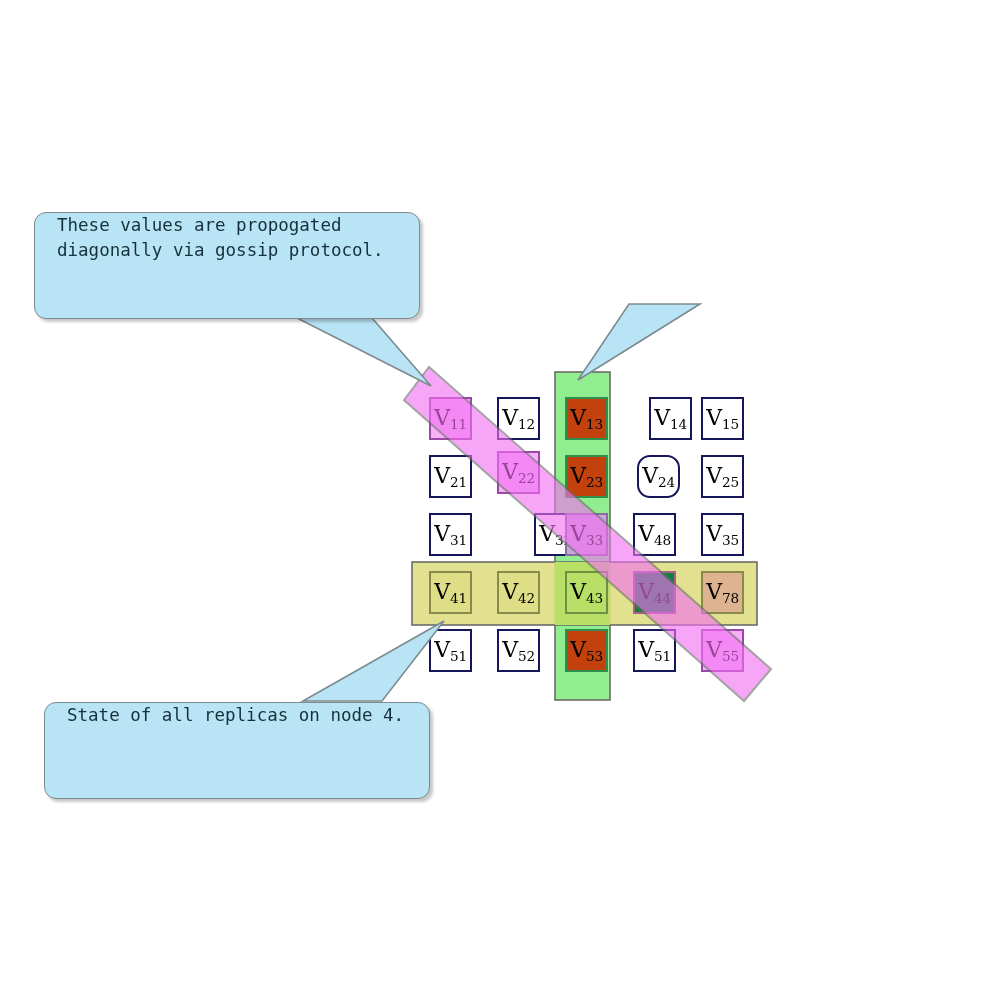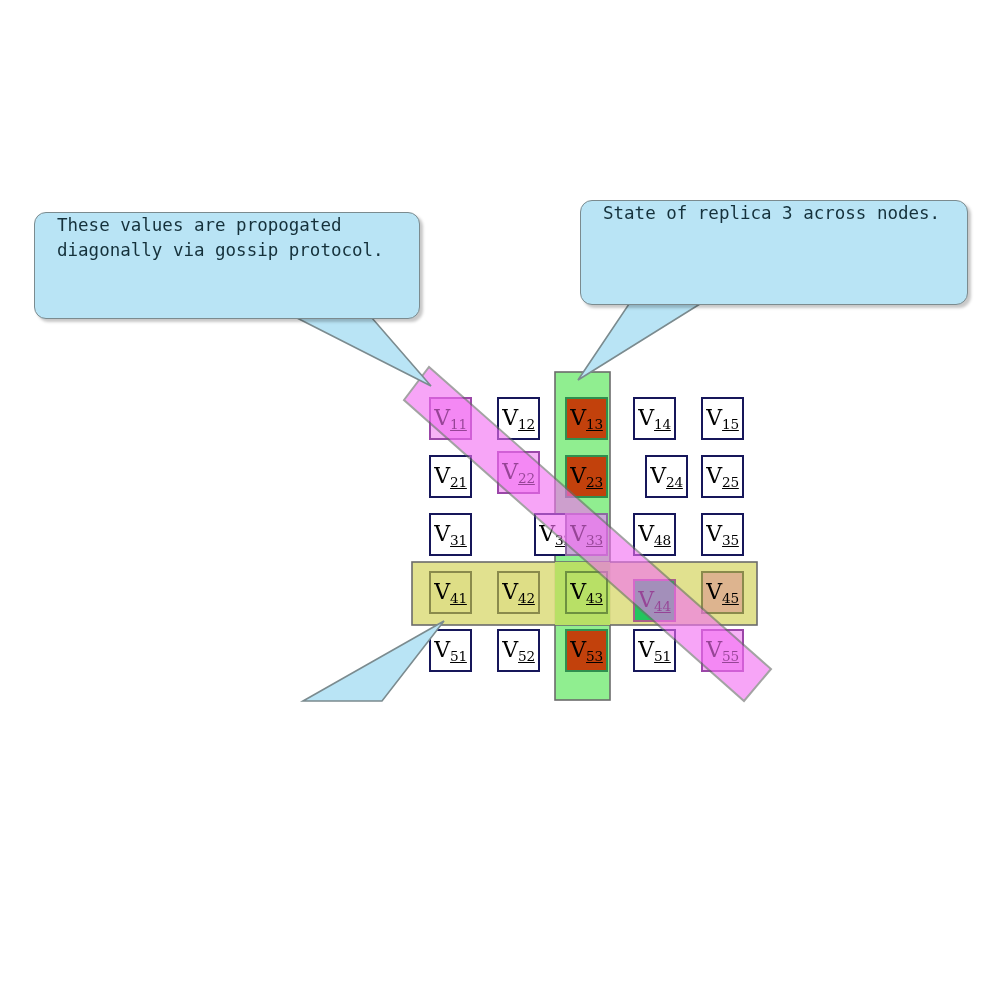--- a/index.html
+++ b/index.html
@@ -52,29 +52,28 @@
   .cell .v {
     display: inline-block;
     transform: translateY(-1px);
   }
   .cell sub {
     font-size: 0.62em;
     vertical-align: baseline;
     position: relative;
     top: 0.3em;
     letter-spacing: -0.02em;
-    text-decoration: underline;
   }
   
   .cell.green  { background: #c2410c; border-color: #2f8f4f; }
   .cell.yellow { background: #dede86; border-color: #8a8a4c; }
   .cell.gylw   { background: #b8e066; border-color: #6d9140; }
   .cell.pink   { background: #f7b2f7; border-color: #9b46a8; }
   .cell.violet { background: #c9a8d8; border-color: #8a6aa0; }
-  .cell.prose  { background: #22c55e; border-color: #a85f8a; margin-top: 8px; }
+  .cell.prose  { background: #15803d; border-color: #a85f8a; }
   .cell.ypink  { background: #ddb48f; border-color: #8a8a4c; }
 
   
   .callout {
     position: absolute;
     z-index: 7;
     box-sizing: border-box;
     background: #b9e4f5;
     border: 1.6px solid #7b8b8f;
     border-radius: 12px;
@@ -109,36 +108,36 @@
   <div id="grid">
       <div class="cell pink" style="left: 0px; top: 0px;">
         <span class="v"><span>V</span><sub>11</sub></span>
       </div>
       <div class="cell" style="left: 68px; top: 0px;">
         <span class="v"><span>V</span><sub>12</sub></span>
       </div>
       <div class="cell green" style="left: 136px; top: 0px;">
         <span class="v"><span>V</span><sub>13</sub></span>
       </div>
-      <div class="cell" style="left: 204px; top: 0px;">
+      <div class="cell" style="left: 220px; top: 0px;">
         <span class="v"><span>V</span><sub>14</sub></span>
       </div>
       <div class="cell" style="left: 272px; top: 0px;">
         <span class="v"><span>V</span><sub>15</sub></span>
       </div>
       <div class="cell" style="left: 0px; top: 58px;">
         <span class="v"><span>V</span><sub>21</sub></span>
       </div>
       <div class="cell pink" style="left: 68px; top: 54px;">
         <span class="v"><span>V</span><sub>22</sub></span>
       </div>
       <div class="cell green" style="left: 136px; top: 58px; text-align: center;">
         <span class="v"><span>V</span><sub>23</sub></span>
       </div>
-      <div class="cell" style="left: 216px; top: 58px;">
+      <div class="cell" style="left: 208px; top: 58px; border-radius: 13px;">
         <span class="v"><span>V</span><sub>24</sub></span>
       </div>
       <div class="cell" style="left: 272px; top: 58px;">
         <span class="v"><span>V</span><sub>25</sub></span>
       </div>
       <div class="cell" style="left: 0px; top: 116px;">
         <span class="v"><span>V</span><sub>31</sub></span>
       </div>
       <div class="cell" style="left: 68px; top: 116px; margin-left: 37px;">
         <span class="v"><span>V</span><sub>32</sub></span>
@@ -158,21 +157,21 @@
       <div class="cell yellow" style="left: 68px; top: 174px;">
         <span class="v"><span>V</span><sub>42</sub></span>
       </div>
       <div class="cell gylw" style="left: 136px; top: 174px;">
         <span class="v"><span>V</span><sub>43</sub></span>
       </div>
       <div class="cell prose" style="left: 204px; top: 174px;">
         <span class="v"><span>V</span><sub>44</sub></span>
       </div>
       <div class="cell ypink" style="left: 272px; top: 174px;">
-        <span class="v"><span>V</span><sub>45</sub></span>
+        <span class="v"><span>V</span><sub>78</sub></span>
       </div>
       <div class="cell" style="left: 0px; top: 232px;">
         <span class="v"><span>V</span><sub>51</sub></span>
       </div>
       <div class="cell" style="left: 68px; top: 232px;">
         <span class="v"><span>V</span><sub>52</sub></span>
       </div>
       <div class="cell green" style="left: 136px; top: 232px;">
         <span class="v"><span>V</span><sub>53</sub></span>
       </div>
@@ -194,18 +193,18 @@
     <polygon points="297,318 372,318 431,386" fill="#b9e4f5" stroke="#7b8b8f" stroke-width="1.6"></polygon>
     <polygon points="629,304 700,304 578,380" fill="#b9e4f5" stroke="#7b8b8f" stroke-width="1.6"></polygon>
     <polygon points="303,701 382,701 444,621" fill="#b9e4f5" stroke="#7b8b8f" stroke-width="1.6"></polygon>
   </svg>
 
   <div class="callout" id="callout-gossip">
     <span class="txt">These values are propogated
 diagonally via gossip protocol.</span>
   </div>
 
-  <div class="callout" id="callout-replica">
-    <span class="txt">State of replica 3 across nodes.</span>
+
+  <div class="callout" id="callout-node">
+    <span class="txt">State of all replicas on node 4.</span>
   </div>
 
-
 </div>
 
 </body></html>

